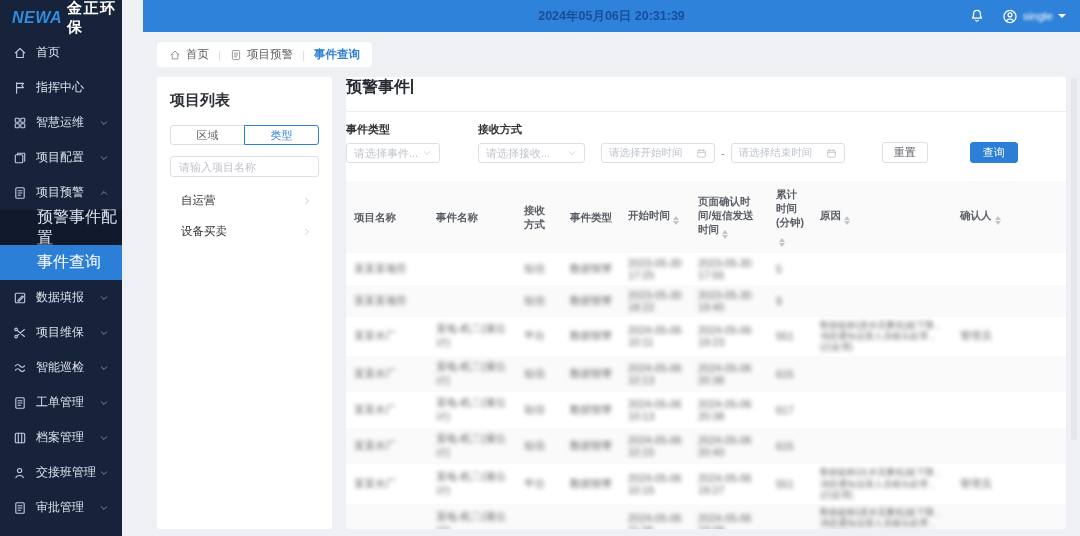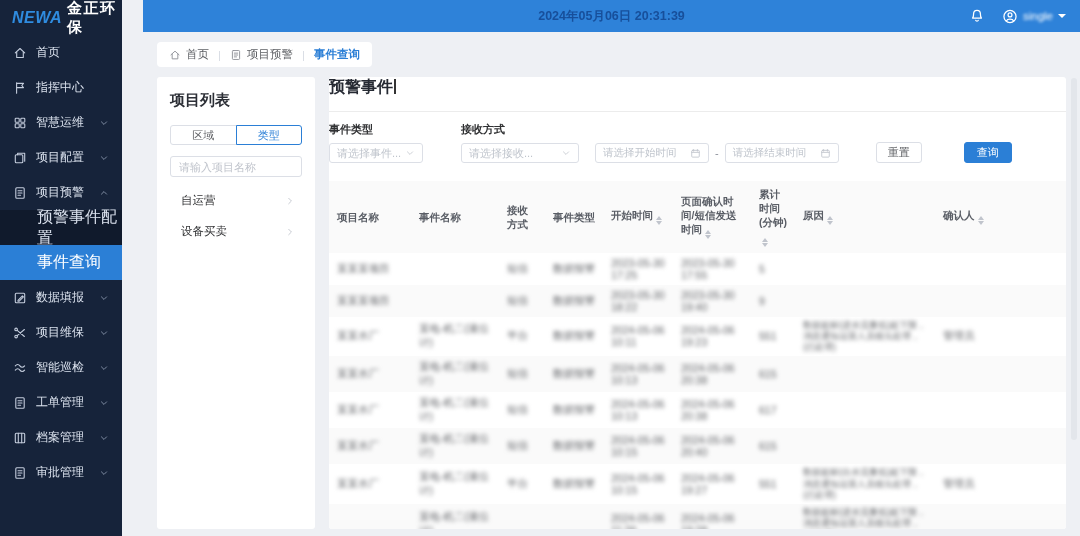--- a/index.html
+++ b/index.html
@@ -32,21 +32,21 @@
   .crumb { display:inline-flex; align-items:center; background:#fff; border-radius:4px; padding:5px 12px; font-size:11.5px; color:#606266; }
   .crumb .ci { width:12px; height:12px; margin-right:5px; color:#909399; display:flex; }
   .crumb .sep { color:#d8dce3; margin:0 9px; }
   .crumb .c-item { display:flex; align-items:center; cursor:pointer; }
   .crumb .c-item.active { color:#2b7fd6; font-weight:bold; }
 
   .cols { display:flex; gap:14px; padding:10px 14px 0 14px; height:calc(100% - 42px); }
   .panel { background:#fff; border-radius:3px; }
 
   
-  .left-panel { width:158px; flex:none; padding:14px 13px; }
+  .left-panel { width:175px; flex:none; padding:14px 13px; }
   .lp-title { font-size:15px; font-weight:bold; color:#2c2f36; margin-bottom:15px; }
   .tabs { display:flex; margin-bottom:11px; }
   .tab { flex:1; height:20px; line-height:18px; text-align:center; font-size:11px; color:#606266; border:1px solid #dcdfe6; background:#fff; cursor:pointer; }
   .tab:first-child { border-radius:3px 0 0 3px; }
   .tab:last-child { border-radius:0 3px 3px 0; margin-left:-1px; }
   .tab.active { border-color:#2b7fd6; color:#2b7fd6; position:relative; z-index:1; }
   .lp-search input { width:100%; height:21px; border:1px solid #dcdfe6; border-radius:3px; font-size:11px; padding:0 8px; color:#303133; outline:none; background:#fff; }
   input::placeholder { color:#c0c4cc; }
   .tree { margin-top:8px; }
   .tree-item { height:31px; display:flex; align-items:center; justify-content:space-between; padding:0 7px 0 11px; font-size:11.5px; color:#303133; cursor:pointer;gap:48px; }
@@ -56,21 +56,21 @@
   .main-panel { flex:1; overflow:hidden; position:relative; }
   .mp-title { font-size:16px; font-weight:bold; color:#262a33; }
   .cursor-bar { display:inline-block; width:1.5px; height:15px; background:#333; margin-left:1px; vertical-align:-2px; }
   .divider { height:1px; background:#ececec; margin-top:13px; }
 
   .filters { display:flex; align-items:flex-end; margin-top:10px; }
   .fgroup { display:flex; flex-direction:column; }
   .flabel { font-size:11px; color:#303133; font-weight:bold; margin-bottom:6px; }
   .fselect { height:20px; border:1px solid #dcdfe6; border-radius:3px; display:flex; align-items:center; justify-content:space-between; padding:0 7px; font-size:11px; color:#bfc4cc; background:#fff; cursor:pointer; }
   .fselect .chev { color:#c0c4cc; width:10px; height:10px; display:flex; }
-  .w1 { width:94px; } .w2 { width:118px; }
+  .w1 { width:94px; } .w2 { width:107px; }
   .fg2 { margin-left:38px; }
   .dates { display:flex; align-items:center; margin-left:16px; }
   .fdate { width:114px; height:20px; border:1px solid #dcdfe6; border-radius:3px; display:flex; align-items:center; justify-content:space-between; padding:0 7px; font-size:10.5px; color:#bfc4cc; background:#fff; cursor:pointer; }
   .fdate .cal { color:#c0c4cc; width:11px; height:11px; display:flex; }
   .dsep { margin:0 6px; color:#8a8f99; font-size:11px; }
   .btn-reset { margin-left:37px; height:21px; padding:0 11px; background:#fff; border:1px solid #dcdfe6; border-radius:3px; font-size:11px; color:#606266; cursor:pointer; font-family:inherit; }
   .btn-search { margin-left:42px; height:21px; padding:0 12px; background:#2b7fd6; border:1px solid #2b7fd6; border-radius:3px; font-size:11px; color:#fff; cursor:pointer; font-family:inherit; }
 
   
   .table { margin-top:18px; }
@@ -220,20 +220,34 @@
         </span>
       </div>
       <div class="side-item">
         <span class="mi">
           <svg viewBox="0 0 14 14" width="14" height="14" fill="none" stroke="currentColor" stroke-width="1.1" stroke-linecap="round" stroke-linejoin="round">
             <rect x="2.3" y="2.3" width="9.4" height="9.4" rx="1"></rect>
             <path d="M5.3 2.3v9.4M8.7 2.3v9.4"></path>
           </svg>
         </span>
         <span>档案管理</span>
+        <span class="chev">
+          <svg viewBox="0 0 14 14" width="10" height="10" fill="none" stroke="currentColor" stroke-width="1.1" stroke-linecap="round" stroke-linejoin="round">
+            <path d="M3.4 5.4 7 9l3.6-3.6"></path>
+          </svg>
+        </span>
+      </div>
+      <div class="side-item">
+        <span class="mi">
+          <svg viewBox="0 0 14 14" width="14" height="14" fill="none" stroke="currentColor" stroke-width="1.1" stroke-linecap="round" stroke-linejoin="round">
+            <circle cx="6.6" cy="4.6" r="2.1"></circle>
+            <path d="M2.9 11.6c.5-2.8 6.9-2.8 7.4 0"></path>
+          </svg>
+        </span>
+        <span>交接班管理</span>
         <span class="chev">
           <svg viewBox="0 0 14 14" width="10" height="10" fill="none" stroke="currentColor" stroke-width="1.1" stroke-linecap="round" stroke-linejoin="round">
             <path d="M3.4 5.4 7 9l3.6-3.6"></path>
           </svg>
         </span>
       </div>
       <div class="side-item">
         <span class="mi">
           <svg viewBox="0 0 14 14" width="14" height="14" fill="none" stroke="currentColor" stroke-width="1.1" stroke-linecap="round" stroke-linejoin="round">
             <rect x="2.8" y="1.8" width="8.4" height="10.4" rx="1"></rect>

